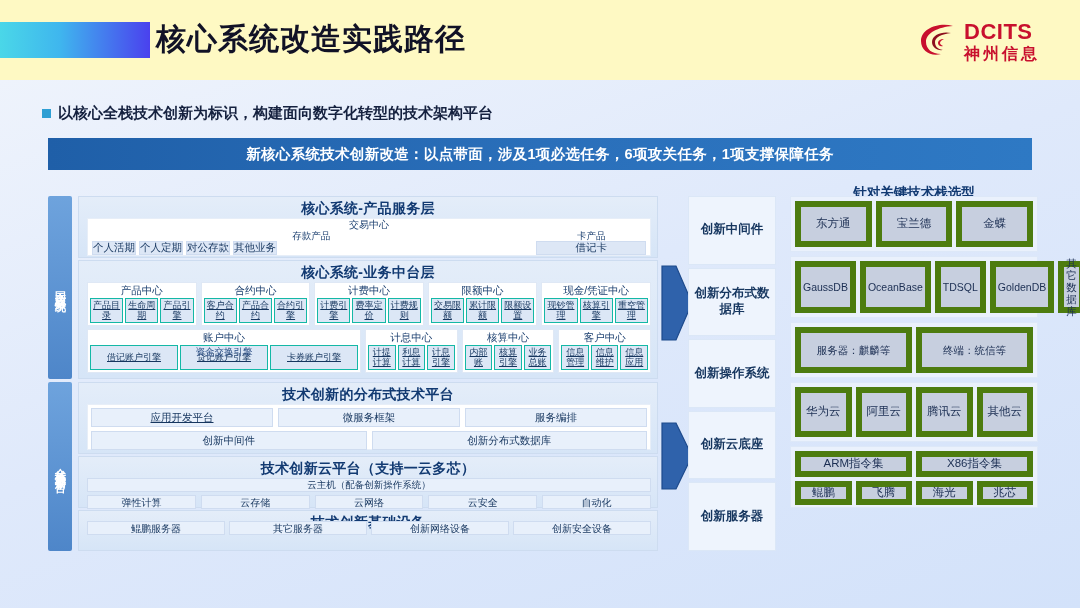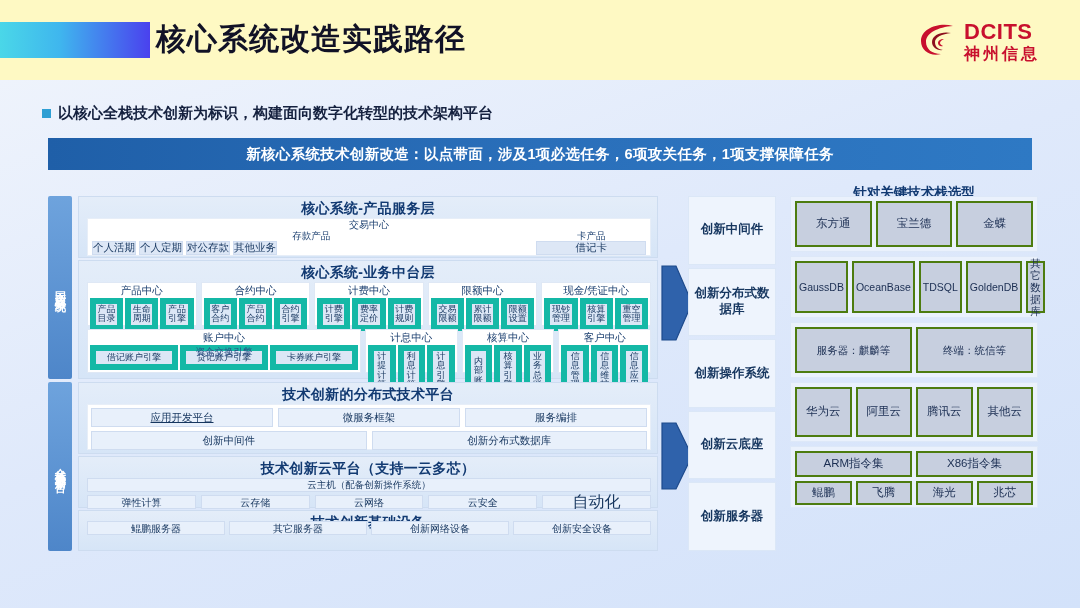--- a/index.html
+++ b/index.html
@@ -59,23 +59,23 @@
 
   .p-title{text-align:center;font-size:14px;font-weight:bold;color:#123a72;
            padding-top:3px;letter-spacing:.3px;}
 
   .white-box{background:#ffffff;border:1px solid #e7eef8;box-sizing:border-box;}
 
   .grp{background:#ffffff;border:1px solid #dfe8f5;box-sizing:border-box;
        display:flex;flex-direction:column;}
   .grp-h{text-align:center;font-size:10.5px;color:#1b3f6f;padding:1px 16px 0;}
   .grp-row{display:flex;flex:1;gap:2px;padding:0 2px 2px;}
-  .cell{flex:1;background:#dce7f6;border:6px solid #14b8a6;box-sizing:border-box;
+  .cell{flex:1;background:#dce7f6;border:1px solid #14b8a6;box-sizing:border-box;
         font-size:9px;color:#16365f;display:flex;align-items:center;justify-content:center;
-        text-align:center;line-height:1.05;padding:1px;}
+        text-align:center;line-height:1.05;padding:1px;text-decoration:underline;}
 
   .chip{background:#dde7f6;border:1px solid #cfdcf0;box-sizing:border-box;
         font-size:10.5px;color:#16365f;display:flex;align-items:center;
         justify-content:center;text-align:center;line-height:1.1;}
   .chip.pale{background:#e8f0fb;}
 
   
   .overlay-lbl{position:absolute;font-size:9.5px;color:#2a4d84;white-space:nowrap;
                text-align:center;line-height:1;}
 
@@ -89,21 +89,21 @@
             display:flex;align-items:center;justify-content:center;text-align:center;
             font-size:12.5px;font-weight:bold;color:#16365f;line-height:1.25;padding:2px;}
 
   
   .right-col{position:absolute;left:790px;top:196px;width:248px;height:355px;}
   .right-title{position:absolute;left:0;top:-12px;width:248px;text-align:center;
                font-size:13.5px;font-weight:bold;color:#123a72;}
   .r-block{position:absolute;left:0;width:248px;background:#eaf1fc;
            border:1px solid #dde8f8;box-sizing:border-box;padding:4px;}
   .r-row{display:flex;gap:4px;height:100%;}
-  .r-chip{flex:1;background:#c7cfdf;border:2px solid #4d7c0f;box-sizing:border-box;
+  .r-chip{flex:1;background:#c7cfdf;border:6px solid #4d7c0f;box-sizing:border-box;
           display:flex;align-items:center;justify-content:center;text-align:center;
           font-size:11.5px;color:#1b2e52;line-height:1.15;padding:2px;}
   .r-chip.small{font-size:10.5px;}
 </style>
 </head>
 <body>
 
 <div class="slide">
 
   <div class="header">
@@ -266,21 +266,21 @@
 
     <div class="panel p-cloud">
       <div class="p-title">技术创新云平台（支持一云多芯）</div>
       <div style="position:absolute;left:8px;top:21px;width:564px;">
         <div class="chip pale" style="height:14px;font-size:9.5px;">云主机（配备创新操作系统）</div>
         <div style="display:flex;gap:5px;height:14px;margin-top:3px;">
           <div class="chip pale" style="flex:1;font-size:10px;">弹性计算</div>
           <div class="chip pale" style="flex:1;font-size:10px;">云存储</div>
           <div class="chip pale" style="flex:1;font-size:10px;">云网络</div>
           <div class="chip pale" style="flex:1;font-size:10px;">云安全</div>
-          <div class="chip pale" style="flex:1;font-size:16px;">自动化</div>
+          <div class="chip pale" style="flex:1;font-size:10px;">自动化</div>
         </div>
       </div>
     </div>
 
     <div class="panel p-infra">
       <div class="p-title">技术创新基础设备</div>
       <div style="position:absolute;left:8px;top:10px;width:564px;display:flex;gap:4px;height:14px;">
         <div class="chip pale" style="flex:1;font-size:10px;">鲲鹏服务器</div>
         <div class="chip pale" style="flex:1;font-size:10px;">其它服务器</div>
         <div class="chip pale" style="flex:1;font-size:10px;">创新网络设备</div>

